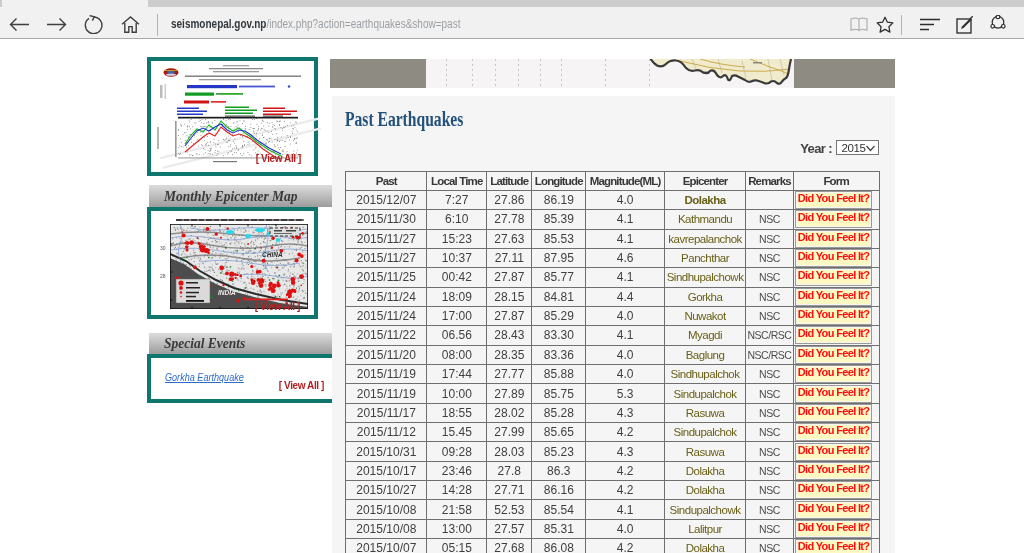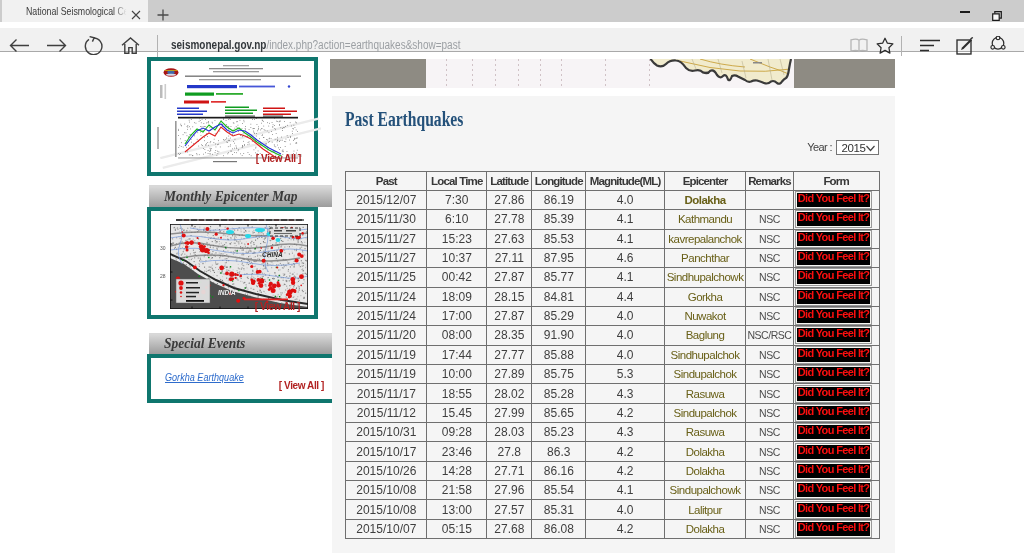--- a/index.html
+++ b/index.html
@@ -3,47 +3,47 @@
 <style>
 *{margin:0;padding:0;box-sizing:border-box}
 html,body{width:1024px;height:553px;overflow:hidden;background:#fff;font-family:"Liberation Sans",sans-serif}
 #tabstrip{position:absolute;left:0;top:0;width:1024px;height:22px;background:#cccccc}
 #tab{position:absolute;left:2px;top:0;width:146px;height:22px;background:#f1f1f1}
 #tabtxt{position:absolute;left:23.5px;top:0;width:130px;height:22px;font-size:11px;color:#3c3c3c;line-height:23px;white-space:nowrap;overflow:hidden;transform:scaleX(0.8);transform-origin:left center}
 #tabfade{position:absolute;left:112px;top:0;width:18px;height:22px;background:linear-gradient(90deg,rgba(241,241,241,0),#f1f1f1 70%)}
 #tabx{position:absolute;left:129px;top:6px}
 #newtab{position:absolute;left:157px;top:7px}
 .wbtn{position:absolute;top:0;width:30px;height:22px;text-align:center}
-#toolbar{position:absolute;left:0;top:28px;width:1024px;height:24px;background:#f1f1f1;border-bottom:1px solid #a9a9a9}
+#toolbar{position:absolute;left:0;top:7px;width:1024px;height:32px;background:#f1f1f1;border-bottom:1px solid #a9a9a9}
 .tbi{position:absolute;top:0;height:35px;display:flex;align-items:center;justify-content:center}
 #urlsep{position:absolute;left:157px;top:7px;width:1px;height:22px;background:#b2b2b2}
 #url{position:absolute;left:171px;top:0;line-height:34px;font-size:12.5px;color:#9b9fa3;white-space:nowrap;transform:scaleX(0.8);transform-origin:left center}
 #url b{color:#33383c;font-weight:bold}
 #rsep{position:absolute;left:901px;top:8px;width:1px;height:20px;background:#b2b2b2}
 #page{position:absolute;left:0;top:58px;width:1024px;height:495px;background:#ffffff}
 .sbox{position:absolute;background:#fff;border:4px solid #0f766e}
 .shead{position:absolute;left:149px;width:189px;height:22px;background:linear-gradient(#d8d8d8 8%,#9c9c9c);font-family:"Liberation Serif",serif;font-weight:bold;font-style:italic;font-size:15px;color:#3a3a3a;padding-left:15px;line-height:22px}
 .shead span{display:inline-block;transform:scaleX(0.9);transform-origin:left center;white-space:nowrap}
 .viewall{position:absolute;color:#b22222;font-weight:bold;font-size:10px;letter-spacing:-0.4px}
 #banner{position:absolute;left:330px;top:1px;width:565px;height:28.5px;background:#f7f4f6}
 #banner .grayL{position:absolute;left:0;top:0;width:96px;height:28.5px;background:#8e8b83}
 #banner .grayR{position:absolute;left:463.8px;top:0;width:101px;height:28.5px;background:#8e8b83}
 #banner .vd{position:absolute;top:0;width:1px;height:28.5px;background:repeating-linear-gradient(#d0c2c6 0 1.6px,transparent 1.6px 5px)}
 #panel{position:absolute;left:332px;top:38px;width:563px;height:457px;background:#f5f5f5}
 #pehead{position:absolute;left:13px;top:12px;font-family:"Liberation Serif",serif;font-size:20px;font-weight:bold;color:#24517a;transform:scaleX(0.78);transform-origin:left top;white-space:nowrap}
-#yearlbl{position:absolute;right:63px;top:44.5px;font-size:11px;letter-spacing:-0.6px;color:#424242;font-weight:normal}
+#yearlbl{position:absolute;right:63px;top:44.5px;font-size:13px;letter-spacing:-0.6px;color:#424242;font-weight:bold}
 #yearsel{position:absolute;right:16px;top:43.5px;width:43px;height:15.5px;background:#fff;border:1px solid #757575;font-size:11.5px;letter-spacing:-0.4px;color:#333;padding-left:4.5px;line-height:14px}
 #yearsel svg{position:absolute;right:3px;top:4.5px}
 table{border-collapse:collapse;table-layout:fixed;position:absolute;left:13.3px;top:74.5px;width:533px}
 td,th{border:1px solid #6f6f6f;font-size:12px;color:#3f3f3f;text-align:center;padding:0;height:19.35px;overflow:hidden;white-space:nowrap}
 th{font-weight:bold;color:#383838;font-size:11.5px;letter-spacing:-0.85px;height:19.4px}
 td.ep{color:#696018;font-size:11.5px;letter-spacing:-0.5px}
 td.ep.b{font-weight:bold}
 td.rm{font-size:10.5px;letter-spacing:-0.45px;color:#4c4c4c}
-.dyf{display:block;width:77px;margin:0 auto 0 1.5px;border:1px solid #999;background:#000000;box-shadow:inset 0 0 0 1px #f6f6f2;color:#fb0f0f;font-weight:bold;font-size:11px;letter-spacing:-0.65px;line-height:13.5px;height:18px}
+.dyf{display:block;width:77px;margin:0 auto 0 1.5px;border:1px solid #999;background:#fef9c3;box-shadow:inset 0 0 0 1px #f6f6f2;color:#fb0f0f;font-weight:bold;font-size:11px;letter-spacing:-0.65px;line-height:13.5px;height:18px}
 </style></head>
 <body>
 <div id="tabstrip">
   <div id="tab">
     <div id="tabtxt">National Seismological Centre</div>
     <div id="tabfade"></div>
     <div id="tabx"><svg width="10" height="10" viewBox="0 0 10 10">
           <path d="M1 1 L9 9 M9 1 L1 9" stroke="#444" stroke-width="1.1"></path>
         </svg></div>
   </div>
@@ -2226,21 +2226,21 @@
             <th>Local Time</th>
             <th>Latitude</th>
             <th>Longitude</th>
             <th>Magnitude(ML)</th>
             <th>Epicenter</th>
             <th>Remarks</th>
             <th>Form</th>
           </tr>
       <tr>
             <td>2015/12/07</td>
-            <td>7:30</td>
+            <td>7:27</td>
             <td>27.86</td>
             <td>86.19</td>
             <td>4.0</td>
             <td class="ep b">Dolakha</td>
             <td class="rm"></td>
             <td>
               <span class="dyf">Did You Feel It?</span>
             </td>
           </tr>
           <tr>
@@ -2309,24 +2309,36 @@
             <td>27.87</td>
             <td>85.29</td>
             <td>4.0</td>
             <td class="ep">Nuwakot</td>
             <td class="rm">NSC</td>
             <td>
               <span class="dyf">Did You Feel It?</span>
             </td>
           </tr>
           <tr>
+            <td>2015/11/22</td>
+            <td>06.56</td>
+            <td>28.43</td>
+            <td>83.30</td>
+            <td>4.1</td>
+            <td class="ep">Myagdi</td>
+            <td class="rm">NSC/RSC</td>
+            <td>
+              <span class="dyf">Did You Feel It?</span>
+            </td>
+          </tr>
+          <tr>
             <td>2015/11/20</td>
             <td>08:00</td>
             <td>28.35</td>
-            <td>91.90</td>
+            <td>83.36</td>
             <td>4.0</td>
             <td class="ep">Baglung</td>
             <td class="rm">NSC/RSC</td>
             <td>
               <span class="dyf">Did You Feel It?</span>
             </td>
           </tr>
           <tr>
             <td>2015/11/19</td>
             <td>17:44</td>
@@ -2393,35 +2405,35 @@
             <td>27.8</td>
             <td>86.3</td>
             <td>4.2</td>
             <td class="ep">Dolakha</td>
             <td class="rm">NSC</td>
             <td>
               <span class="dyf">Did You Feel It?</span>
             </td>
           </tr>
           <tr>
-            <td>2015/10/26</td>
+            <td>2015/10/27</td>
             <td>14:28</td>
             <td>27.71</td>
             <td>86.16</td>
             <td>4.2</td>
             <td class="ep">Dolakha</td>
             <td class="rm">NSC</td>
             <td>
               <span class="dyf">Did You Feel It?</span>
             </td>
           </tr>
           <tr>
             <td>2015/10/08</td>
             <td>21:58</td>
-            <td>27.96</td>
+            <td>52.53</td>
             <td>85.54</td>
             <td>4.1</td>
             <td class="ep">Sindupalchowk</td>
             <td class="rm">NSC</td>
             <td>
               <span class="dyf">Did You Feel It?</span>
             </td>
           </tr>
           <tr>
             <td>2015/10/08</td>

